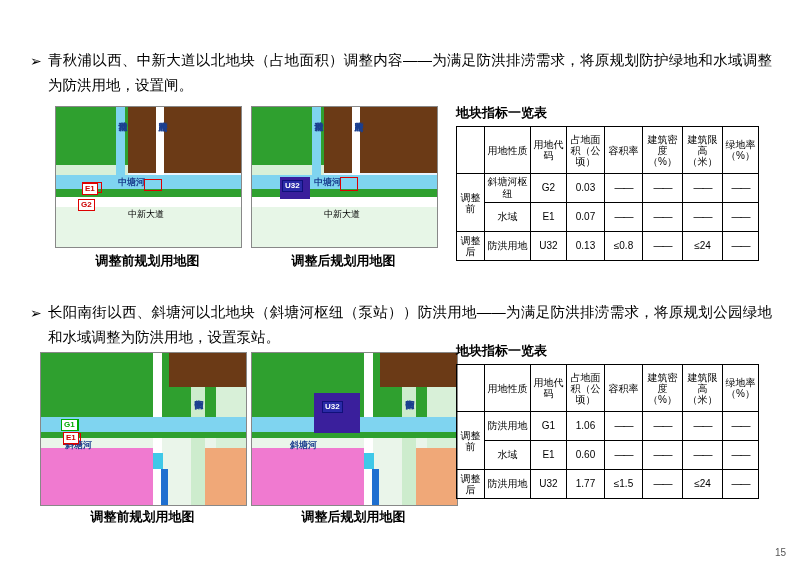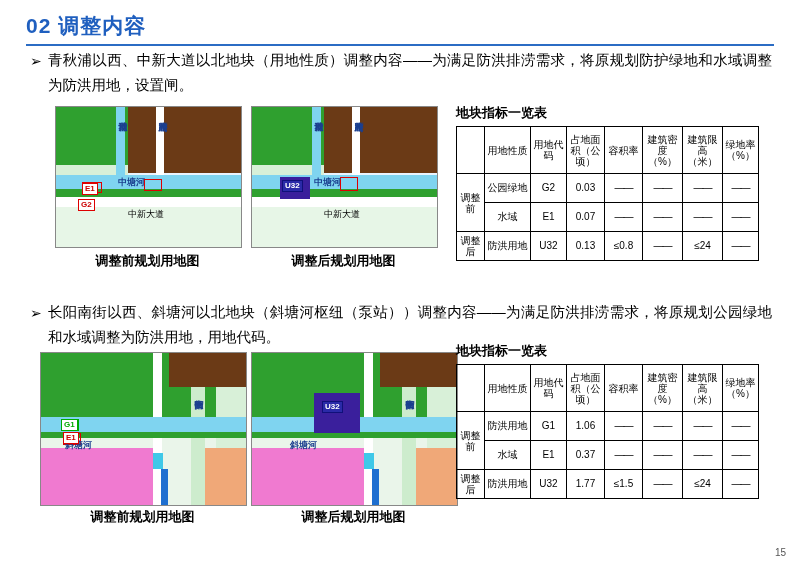--- a/index.html
+++ b/index.html
@@ -93,28 +93,24 @@
   .pagenum {
     position:absolute; right:14px; bottom:8px;
     font-size:10px; color:#555;
   }
 </style>
 </head>
 <body>
 
 <div class="slide">
 
-  <div class="title-wrap">
-    <div class="title">02 调整内容</div>
-    <div class="title-rule"></div>
-  </div>
 
   <div class="bullet" id="bullet1">
     <span class="arrow">➢</span>
-    <span class="txt">青秋浦以西、中新大道以北地块（用地性质）调整内容——为满足防洪排涝需求，将原规划防护绿地和水域调整为防洪用地，设置闸。</span>
+    <span class="txt">青秋浦以西、中新大道以北地块（占地面积）调整内容——为满足防洪排涝需求，将原规划防护绿地和水域调整为防洪用地，设置闸。</span>
   </div>
 
   <div class="mapbox" style="left:55px; top:106px; width:185px; height:140px; border:1px solid #888;">
     <div class="map">
 
       <div class="sh" style="left:0;top:0;width:185px;height:140px;background:#e9f4ff;"></div>
 
       <div class="sh" style="left:72px;top:0;width:113px;height:66px;background:#6b3a16;"></div>
 
       <div class="sh" style="left:0;top:0;width:72px;height:58px;background:#2fa02f;"></div>
@@ -192,21 +188,21 @@
             <th style="height: 44px; line-height: 11px;">占地面积（公顷）</th>
             <th style="height: 44px; line-height: 11px;">容积率</th>
             <th style="height: 44px; line-height: 11px;">建筑密度（%）</th>
             <th style="height: 44px; line-height: 11px;">建筑限高（米）</th>
             <th style="height: 44px; line-height: 11px;">绿地率（%）</th>
           </tr>
         </thead>
         <tbody>
           <tr>
             <td rowspan="2" style="line-height: 11px;">调整前</td>
-            <td style="height: 26px;">公园绿地</td>
+            <td style="height: 26px;">斜塘河枢纽</td>
             <td style="height: 26px;">G2</td>
             <td style="height: 26px;">0.03</td>
             <td class="dash" style="height: 26px;">——</td>
             <td class="dash" style="height: 26px;">——</td>
             <td class="dash" style="height: 26px;">——</td>
             <td class="dash" style="height: 26px;">——</td>
           </tr>
           <tr>
             <td style="height: 26px;">水域</td>
             <td style="height: 26px;">E1</td>
@@ -225,21 +221,21 @@
             <td class="dash" style="height: 26px;">——</td>
             <td style="height: 26px;">≤24</td>
             <td class="dash" style="height: 26px;">——</td>
           </tr>
         </tbody>
       </table>
   </div>
 
   <div class="bullet" id="bullet2">
     <span class="arrow">➢</span>
-    <span class="txt">长阳南街以西、斜塘河以北地块（斜塘河枢纽（泵站））调整内容——为满足防洪排涝需求，将原规划公园绿地和水域调整为防洪用地，用地代码。</span>
+    <span class="txt">长阳南街以西、斜塘河以北地块（斜塘河枢纽（泵站））防洪用地——为满足防洪排涝需求，将原规划公园绿地和水域调整为防洪用地，设置泵站。</span>
   </div>
 
   <div class="mapbox" style="left:40px; top:352px; width:205px; height:152px; border:1px solid #888;">
     <div class="map">
       <div class="sh" style="left:0;top:0;width:205px;height:152px;background:#eaf5ea;"></div>
 
       <div class="sh" style="left:0;top:0;width:175px;height:64px;background:#2fa02f;"></div>
 
       <div class="sh" style="left:128px;top:0;width:77px;height:34px;background:#6b3a16;"></div>
 
@@ -327,21 +323,21 @@
             <td style="height: 26px;">G1</td>
             <td style="height: 26px;">1.06</td>
             <td class="dash" style="height: 26px;">——</td>
             <td class="dash" style="height: 26px;">——</td>
             <td class="dash" style="height: 26px;">——</td>
             <td class="dash" style="height: 26px;">——</td>
           </tr>
           <tr>
             <td style="height: 26px;">水域</td>
             <td style="height: 26px;">E1</td>
-            <td style="height: 26px;">0.37</td>
+            <td style="height: 26px;">0.60</td>
             <td class="dash" style="height: 26px;">——</td>
             <td class="dash" style="height: 26px;">——</td>
             <td class="dash" style="height: 26px;">——</td>
             <td class="dash" style="height: 26px;">——</td>
           </tr>
           <tr>
             <td rowspan="1" style="line-height: 11px;">调整后</td>
             <td style="height: 26px;">防洪用地</td>
             <td style="height: 26px;">U32</td>
             <td style="height: 26px;">1.77</td>

